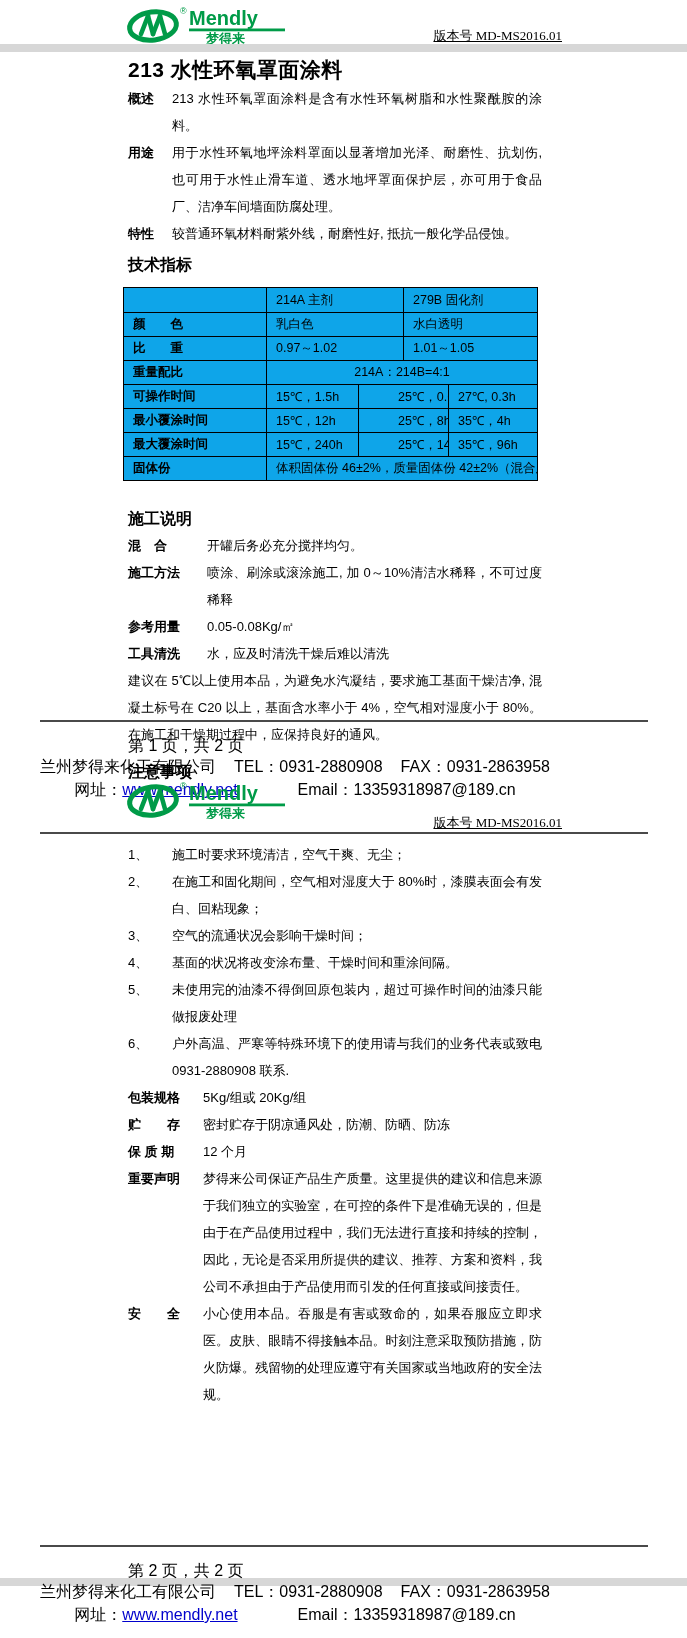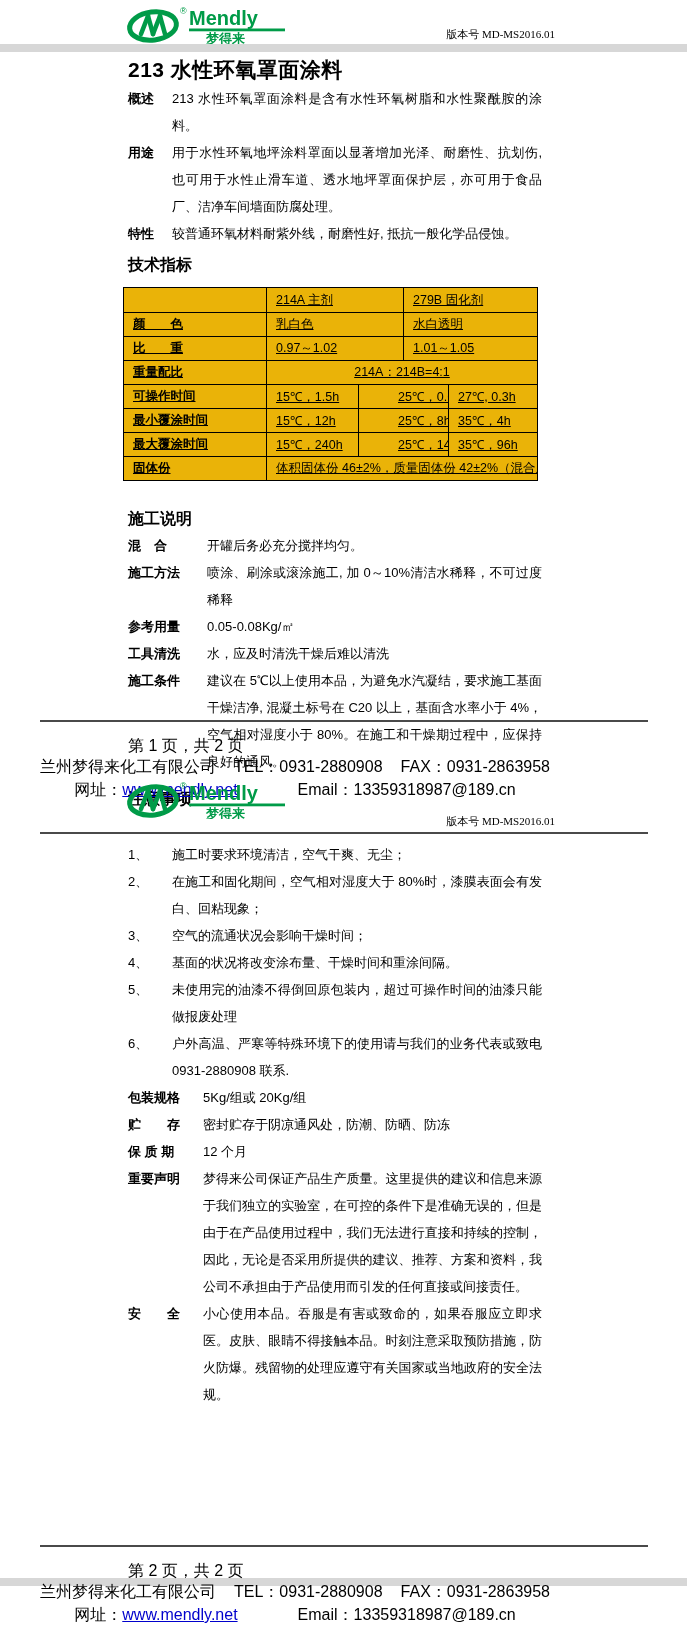--- a/index.html
+++ b/index.html
@@ -16,22 +16,22 @@
   #band-bottom { top: 1578px; }
 
   .page { position: relative; width: 687px; }
   #page1 { height: 755px; }
   #page2 { height: 883px; }
 
   .logo { position: absolute; left: 126px; top: 4px; }
   #page2 .logo { top: 24px; }
 
   .version {
-    position: absolute; right: 132px; font-size: 11px;
-    font-family: "Liberation Serif", serif; white-space: nowrap;
+    position: absolute; right: 125px; font-size: 13px;
+    font-family: "Liberation Serif", serif; white-space: nowrap; text-decoration: underline;
   }
   #page1 .version { top: 27px; }
   #page2 .version { top: 59px; }
 
   .rule { position: absolute; left: 40px; width: 608px; border-top: 2px solid #4a4a4a; }
   #page2 .hdr-rule { top: 77px; }
 
   .content { position: absolute; left: 128px; width: 414px; font-size: 13px; }
   #page1 .content { top: 54px; }
   #page2 .content { top: 86px; }
@@ -42,21 +42,21 @@
   .row .lbl { font-weight: bold; flex: 0 0 44px; }
   .row.wide .lbl { flex: 0 0 79px; }
   .row .txt { flex: 1; text-align: justify; }
 
   .heading { font-weight: bold; line-height: 27px; font-size: 16px; }
   #tech-heading { margin-top: 4px; }
   #construction-heading { margin-top: 24px; }
   #notes-heading { margin-top: 10px; }
 
   .ttable { width: 415px; margin-left: -5px; margin-top: 9px; border: 1px solid #000; }
-  .trow { display: flex; height: 24px; border-top: 1px solid #000; background: #eab308; text-decoration: underline; }
+  .trow { display: flex; height: 24px; border-top: 1px solid #000; background: #0ea5e9; }
   .trow:first-child { border-top: none; }
   .tc { display: flex; align-items: center; padding-left: 9px; border-left: 1px solid #000;
         font-size: 12.5px; overflow: hidden; white-space: nowrap; }
   .tc:first-child { border-left: none; }
   .tc.c0 { width: 142px; font-weight: bold; }
   .tc.half { width: 137px; }
   .tc.rest { flex: 1; }
   .tc.third { width: 92px; }
   .tc.third2 { width: 90px; padding-left: 39px; }
   .tc.span { flex: 1; }
@@ -185,21 +185,20 @@
     </div>
     <div class="row wide">
       <span class="lbl">参考用量</span>
       <span class="txt">0.05-0.08Kg/㎡</span>
     </div>
     <div class="row wide">
       <span class="lbl">工具清洗</span>
       <span class="txt">水，应及时清洗干燥后难以清洗</span>
     </div>
     <div class="row wide">
-      <span class="lbl">施工条件</span>
       <span class="txt">建议在 5℃以上使用本品，为避免水汽凝结，要求施工基面干燥洁净, 混凝土标号在 C20 以上，基面含水率小于 4%，空气相对湿度小于 80%。在施工和干燥期过程中，应保持良好的通风。</span>
     </div>
 
     <div class="heading" id="notes-heading">注意事项</div>
   </div>
 
   <div class="pfooter">
     <div class="pg">第 1 页，共 2 页</div>
     <div class="co">
       <div class="l1">

